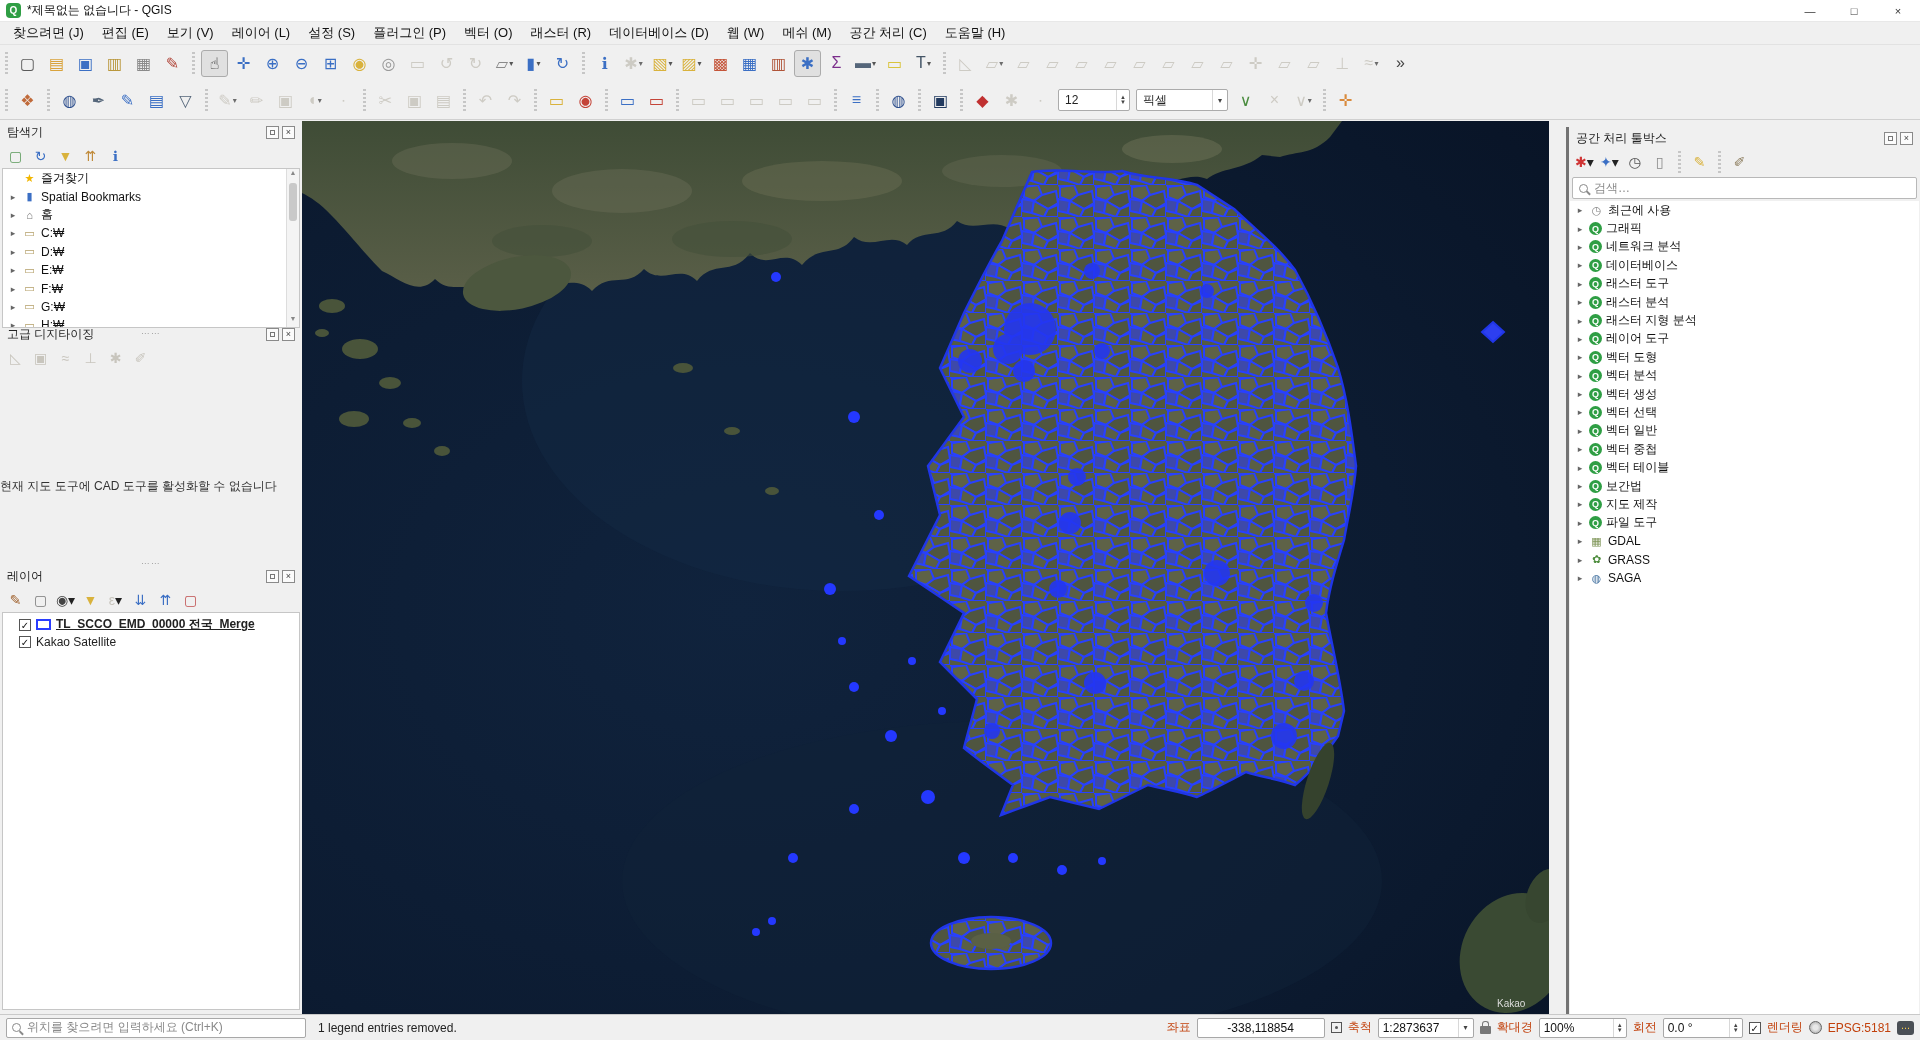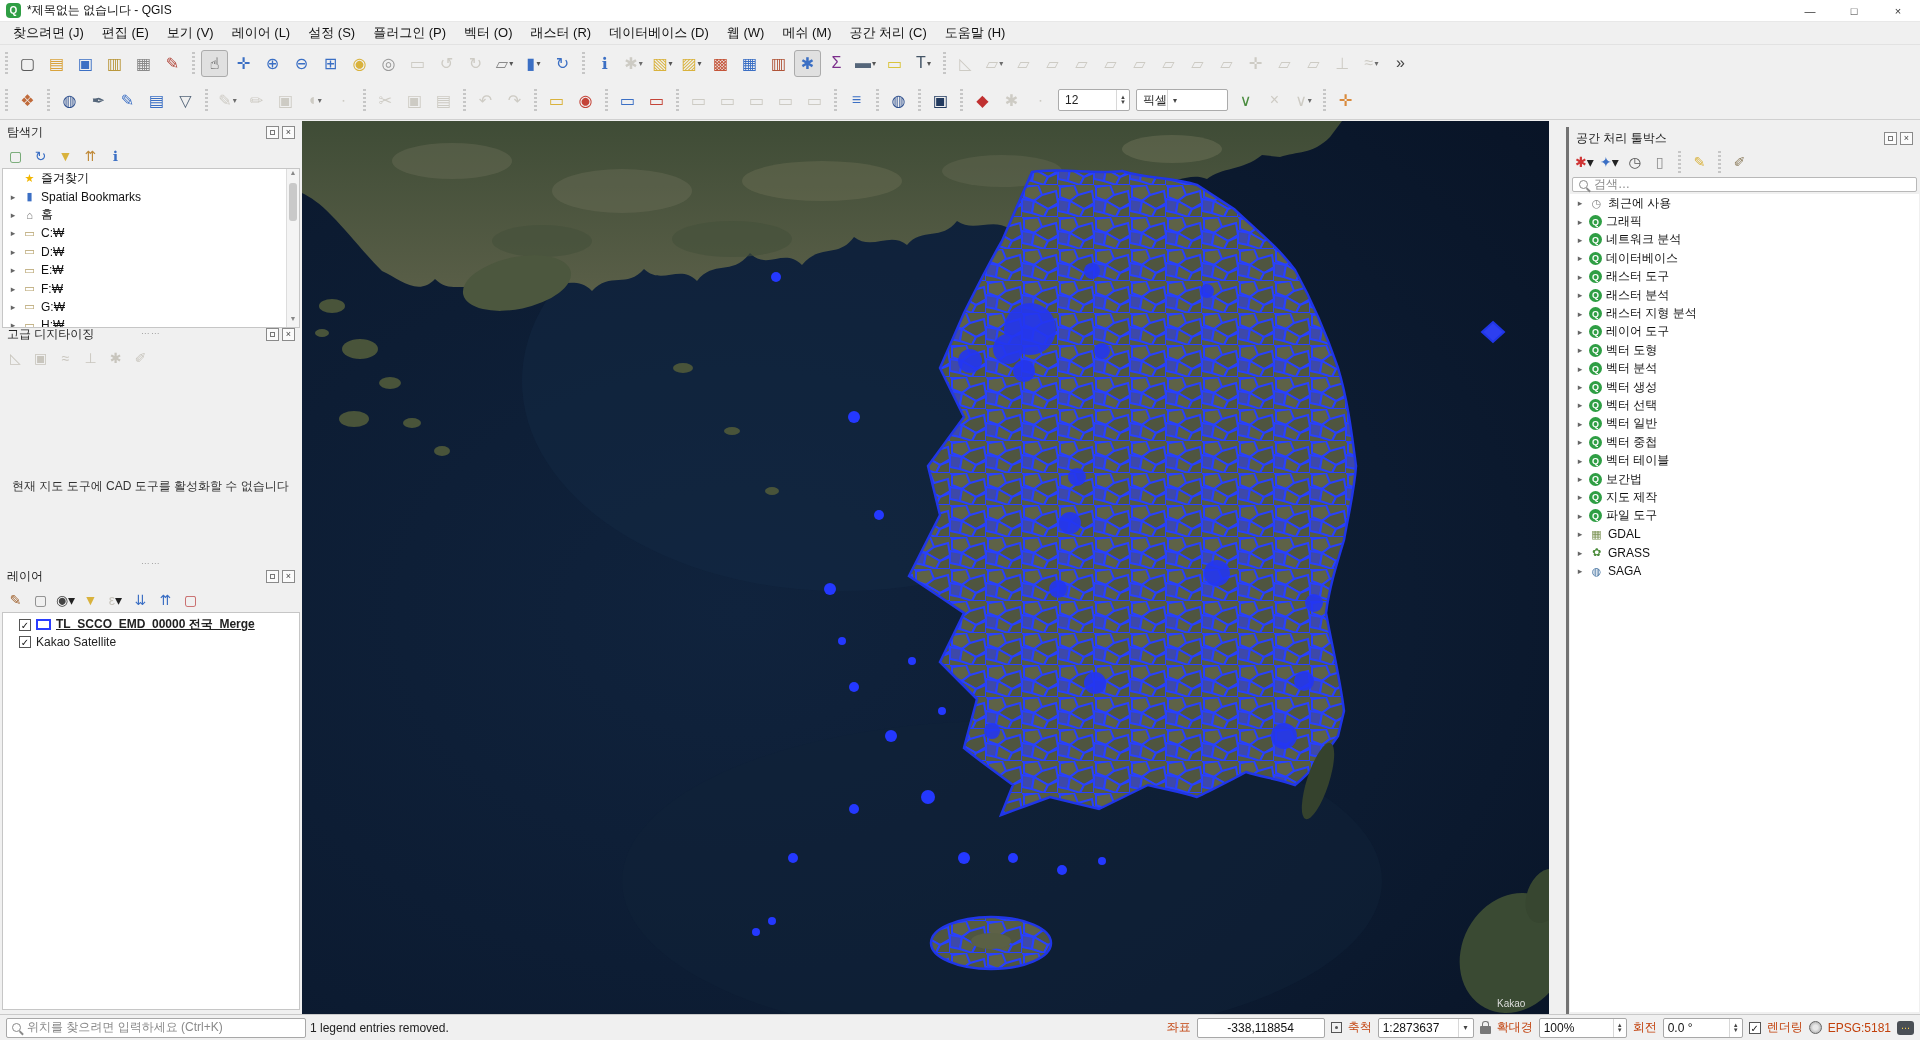--- a/index.html
+++ b/index.html
@@ -18,21 +18,21 @@
   .toolbar{display:flex;align-items:center;background:#f0f0f0;overflow:hidden;white-space:nowrap}
   #tb1{height:37px;border-top:1px solid #e2e2e2}
   #tb2{height:39px;border-bottom:1px solid #d0d0d0}
   .tbi{min-width:27px;height:27px;display:inline-flex;align-items:center;justify-content:center;font-size:16px;border-radius:3px;margin:0 1px;position:relative}
   .tbi.active{background:#e0e0e0;border:1px solid #ababab}
   .tbi.disabled{color:#c8c5bd !important;opacity:.85}
   .tbi .dd{font-size:8px;color:#555;margin-left:1px}
   .grip{width:3px;height:22px;margin:0 5px;background:repeating-linear-gradient(to bottom,#c6c6c6 0 2px,transparent 2px 4px)}
   .spinbox,.combobox{display:inline-flex;align-items:center;height:22px;background:#fff;border:1px solid #ababab;border-radius:2px;margin:0 3px;font-size:12px;padding-left:6px}
   .spinbox{width:72px;justify-content:space-between}
-  .combobox{width:92px;}
+  .combobox{width:92px;justify-content:space-between}
   .spin-arrows{display:flex;flex-direction:column;font-size:6px;color:#444;line-height:5px;padding:0 3px;border-left:1px solid #d8d8d8;height:100%;justify-content:center}
   .combo-arrow{font-size:8px;color:#444;padding:0 5px;border-left:1px solid #d8d8d8;height:100%;display:flex;align-items:center}
   
   .main{position:absolute;top:121px;left:0;width:1920px;height:893px}
   .dock-left{position:absolute;left:0;top:0;width:302px;height:893px;background:#f0f0f0}
   .dock-right{position:absolute;right:0;top:6px;width:354px;height:893px;background:#f0f0f0;border-left:3px solid #737373}
   .panel{position:absolute;left:0;right:0;overflow:hidden}
   .panel-h{height:22px;display:flex;align-items:center;padding:0 7px;font-size:12px;color:#222}
   .panel-btns{margin-left:auto;display:flex;gap:3px;align-items:center}
   .pbtn{width:13px;height:13px;border:1px solid #8a8a8a;background:#fbfbfb;display:flex;align-items:center;justify-content:center;font-size:9px;color:#444;line-height:1}
@@ -41,37 +41,37 @@
   .ptbi{width:23px;height:23px;display:inline-flex;align-items:center;justify-content:center;font-size:14px;border-radius:3px}
   .tree{background:#fff;border:1px solid #c6c6c6;margin:0 2px;position:relative;overflow:hidden}
   .trow{height:18.4px;display:flex;align-items:center;padding-left:5px;gap:4px;font-size:12px;color:#111;white-space:nowrap}
   .arrow{width:10px;color:#666;font-size:9px;text-align:center;flex:none}
   .ticon{width:15px;text-align:center;font-size:11px;flex:none}
   .qb{width:13px;height:13px;border-radius:50%;background:#2f9e44;color:#fff;font-size:9px;font-weight:bold;display:inline-flex;align-items:center;justify-content:center;flex:none}
   .vscroll{position:absolute;right:0;top:0;bottom:0;width:13px;background:#f4f4f4;border-left:1px solid #ddd}
   .vscroll .thumb{position:absolute;left:2px;right:2px;top:14px;height:38px;background:#c9c9c9;border-radius:3px}
   .vscroll .sa{position:absolute;left:0;right:0;height:12px;text-align:center;font-size:7px;color:#888}
   .splitter{height:3px;display:flex;align-items:center;justify-content:center;color:#9a9a9a;font-size:8px;letter-spacing:2px}
-  .cad-msg{padding:0 12px;font-size:12px;color:#333;white-space:nowrap;overflow:hidden}
+  .cad-msg{padding:0 0;font-size:12px;color:#333;white-space:nowrap;overflow:hidden}
   
   .lrow{height:17.5px;display:flex;align-items:center;gap:5px;padding-left:16px;font-size:12px;white-space:nowrap}
   .cb{width:12px;height:12px;border:1px solid #555;background:#fff;font-size:10px;line-height:11px;text-align:center;color:#111;flex:none}
   .lsym{width:15px;height:11px;background:#fff;border:2px solid #2a3dff;flex:none}
   .lname1{font-weight:bold;text-decoration:underline}
   .lname2{font-weight:normal}
   
   .map{position:absolute;left:302px;top:0;width:1247px;height:893px;background:#0b1b30}
   .map svg{display:block}
   .map-splitter{position:absolute;left:1549px;top:0;width:17px;height:893px;background:#f0f0f0}
   
-  .searchbox{display:flex;align-items:center;gap:6px;height:15px;background:#fff;border:1px solid #b8b8b8;border-radius:2px;margin:3px 3px 2px 3px;padding-left:6px;color:#8a8a8a}
+  .searchbox{display:flex;align-items:center;gap:6px;height:22px;background:#fff;border:1px solid #b8b8b8;border-radius:2px;margin:3px 3px 2px 3px;padding-left:6px;color:#8a8a8a}
   .mag{width:9px;height:9px;border:1.5px solid #8a8a8a;border-radius:50%;position:relative;flex:none}
   .mag::after{content:"";position:absolute;width:5px;height:1.5px;background:#8a8a8a;transform:rotate(45deg);right:-4px;bottom:-2px}
   
-  .statusbar{position:absolute;left:0;bottom:0;width:1920px;height:26px;background:#f0f0f0;border-top:1px solid #c9c9c9;display:flex;align-items:center;padding:0 6px;font-size:12px}
+  .statusbar{position:absolute;left:0;bottom:0;width:1920px;height:26px;background:#f0f0f0;border-top:1px solid #c9c9c9;display:flex;align-items:center;padding:0 6px;gap:8px;font-size:12px}
   .locator{width:300px;height:20px;background:#fff;border:1px solid #a8a8a8;border-radius:2px;display:flex;align-items:center;gap:6px;padding-left:5px;color:#8a8a8a;flex:none}
   .sb-msg{color:#222;margin-left:4px}
   .sb-right{margin-left:auto;display:flex;align-items:center;gap:6px}
   .sb-label{color:#c2410c}
   .sb-input{height:20px;background:#fff;border:1px solid #a8a8a8;border-radius:2px;display:flex;align-items:center;justify-content:center;padding:0 4px;color:#111}
   .sb-spin{justify-content:space-between;padding-right:0}
   .ext-ico{width:11px;height:11px;border:1px solid #555;position:relative}
   .ext-ico::after{content:"";position:absolute;left:3px;top:3px;width:3px;height:3px;background:#555;border-radius:50%}
   .lock{width:11px;height:8px;background:#777;border-radius:1px;position:relative;margin-top:5px}
   .lock::before{content:"";position:absolute;top:-5px;left:2px;width:5px;height:5px;border:1.5px solid #777;border-bottom:none;border-radius:3px 3px 0 0}

